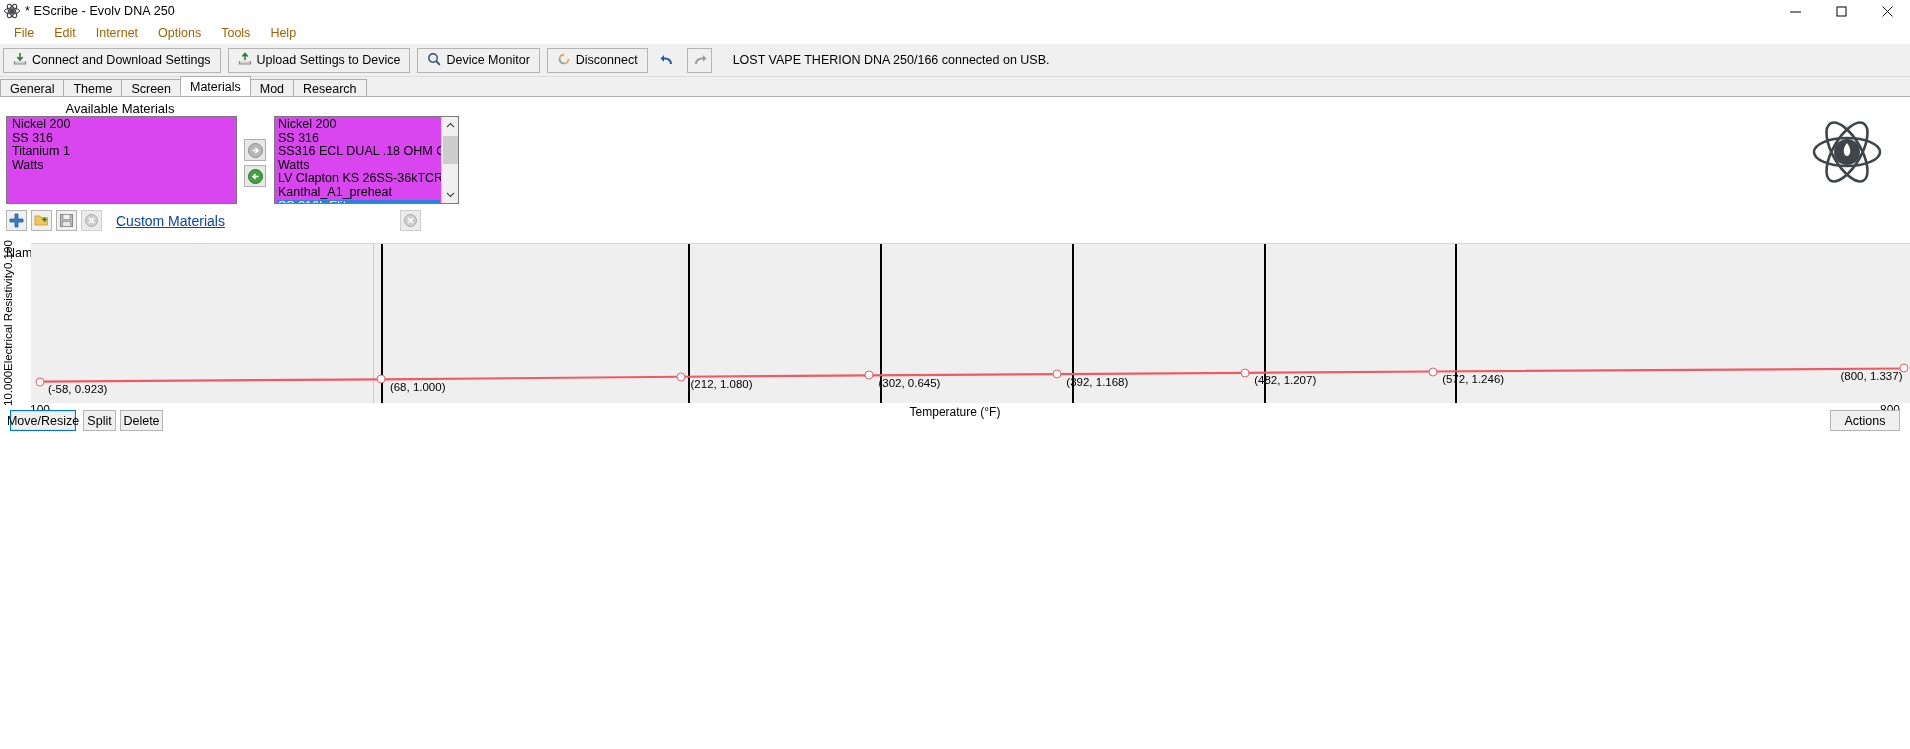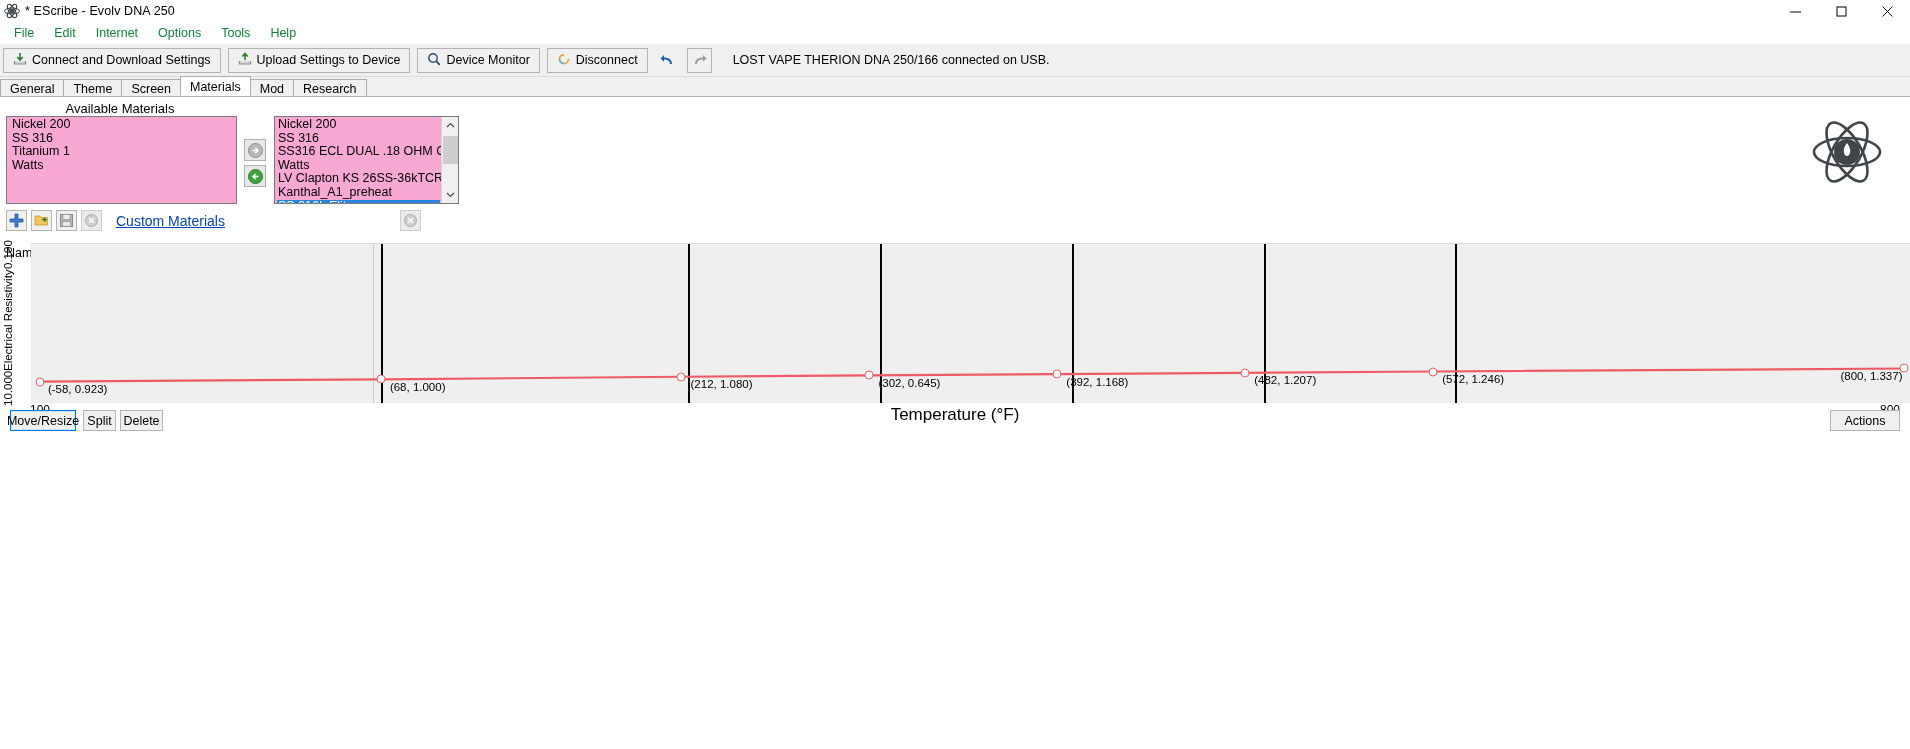--- a/index.html
+++ b/index.html
@@ -30,21 +30,21 @@
   .win-btn {
     width:46px; height:22px; display:flex; align-items:center; justify-content:center;
     font-size:12px; color:#111; background:transparent;
   }
 
   
   .menubar {
     position:absolute; left:0; top:22px; width:1910px; height:22px;
     background:#ffffff; display:flex; align-items:center; padding-left:4px;
   }
-  .menuitem { padding:2px 10px; font-size:12.5px; color:#15803d; }
+  .menuitem { padding:2px 10px; font-size:12.5px; color:#a16207; }
 
   
   .toolbar {
     position:absolute; left:0; top:44px; width:1910px; height:33px;
     background:#f0f0f0; border-bottom:1px solid #dcdcdc;
     display:flex; align-items:center; padding-left:3px; gap:7px;
   }
   .tbtn {
     height:25px; background:#f0f0f0; border:1px solid #b4b4b4;
     display:flex; align-items:center; gap:5px; padding:0 9px;
@@ -69,21 +69,21 @@
     background:#ffffff; height:20px; line-height:18px;
     position:relative; z-index:3; border-bottom:1px solid #fff;
   }
 
   
   .panel { position:absolute; left:0; top:97px; width:1910px; height:185px; background:#fff; }
   .lbl-avail { position:absolute; left:0; top:4px; width:240px; text-align:center; font-size:13px; }
   .lbl-ondev { position:absolute; left:272px; top:16px; width:185px; text-align:center; font-size:13px; }
 
   .listbox {
-    position:absolute; background:#f9a8d4; border:1px solid #7a7a7a;
+    position:absolute; background:#d946ef; border:1px solid #7a7a7a;
     overflow:hidden; padding:1px 0 0 2px;
   }
   .listbox.avail { left:6px; top:19px; width:231px; height:88px; }
   .listbox.ondev { left:274px; top:19px; width:185px; height:88px; padding:1px 0 0 0; }
   .lb-items { padding-left:2px; }
   .lb-item { font-size:12.5px; line-height:13.6px; height:13.6px; white-space:nowrap; padding-left:1px; }
   .lb-item.selected { background:#2a84dd; color:#fff; }
 
   .scrollbar {
     position:absolute; right:0; top:0; width:17px; height:100%;
@@ -155,21 +155,21 @@
   .dpoint {
     position:absolute; width:9px; height:9px; border-radius:50%;
     background:#ffffff; border:1px solid #e8606b; transform:translate(-50%,-50%);
   }
   .dlabel {
     position:absolute; font-size:11.5px; color:#000; white-space:nowrap;
     transform:translateY(0);
   }
   .xaxis { position:absolute; left:0; top:403px; width:1910px; height:20px; }
   .xtick { position:absolute; font-size:12px; color:#000; top:0; }
-  .xtitle { position:absolute; left:0; right:0; top:2px; text-align:center; font-size:17px; }
+  .xtitle { position:absolute; left:0; right:0; top:2px; text-align:center; font-size:12px; }
 
   
   .bottombar { position:absolute; left:0; top:410px; width:1910px; height:40px; }
   .bbtn {
     position:absolute; height:21px; background:#f0f0f0; border:1px solid #b4b4b4;
     font-size:12.5px; display:flex; align-items:center; justify-content:center;
     padding:0 9px; color:#000;
   }
   .bbtn.focused { border:1px solid #0078d7; box-shadow:inset 0 0 0 1px #cce4f7; }
 </style>

